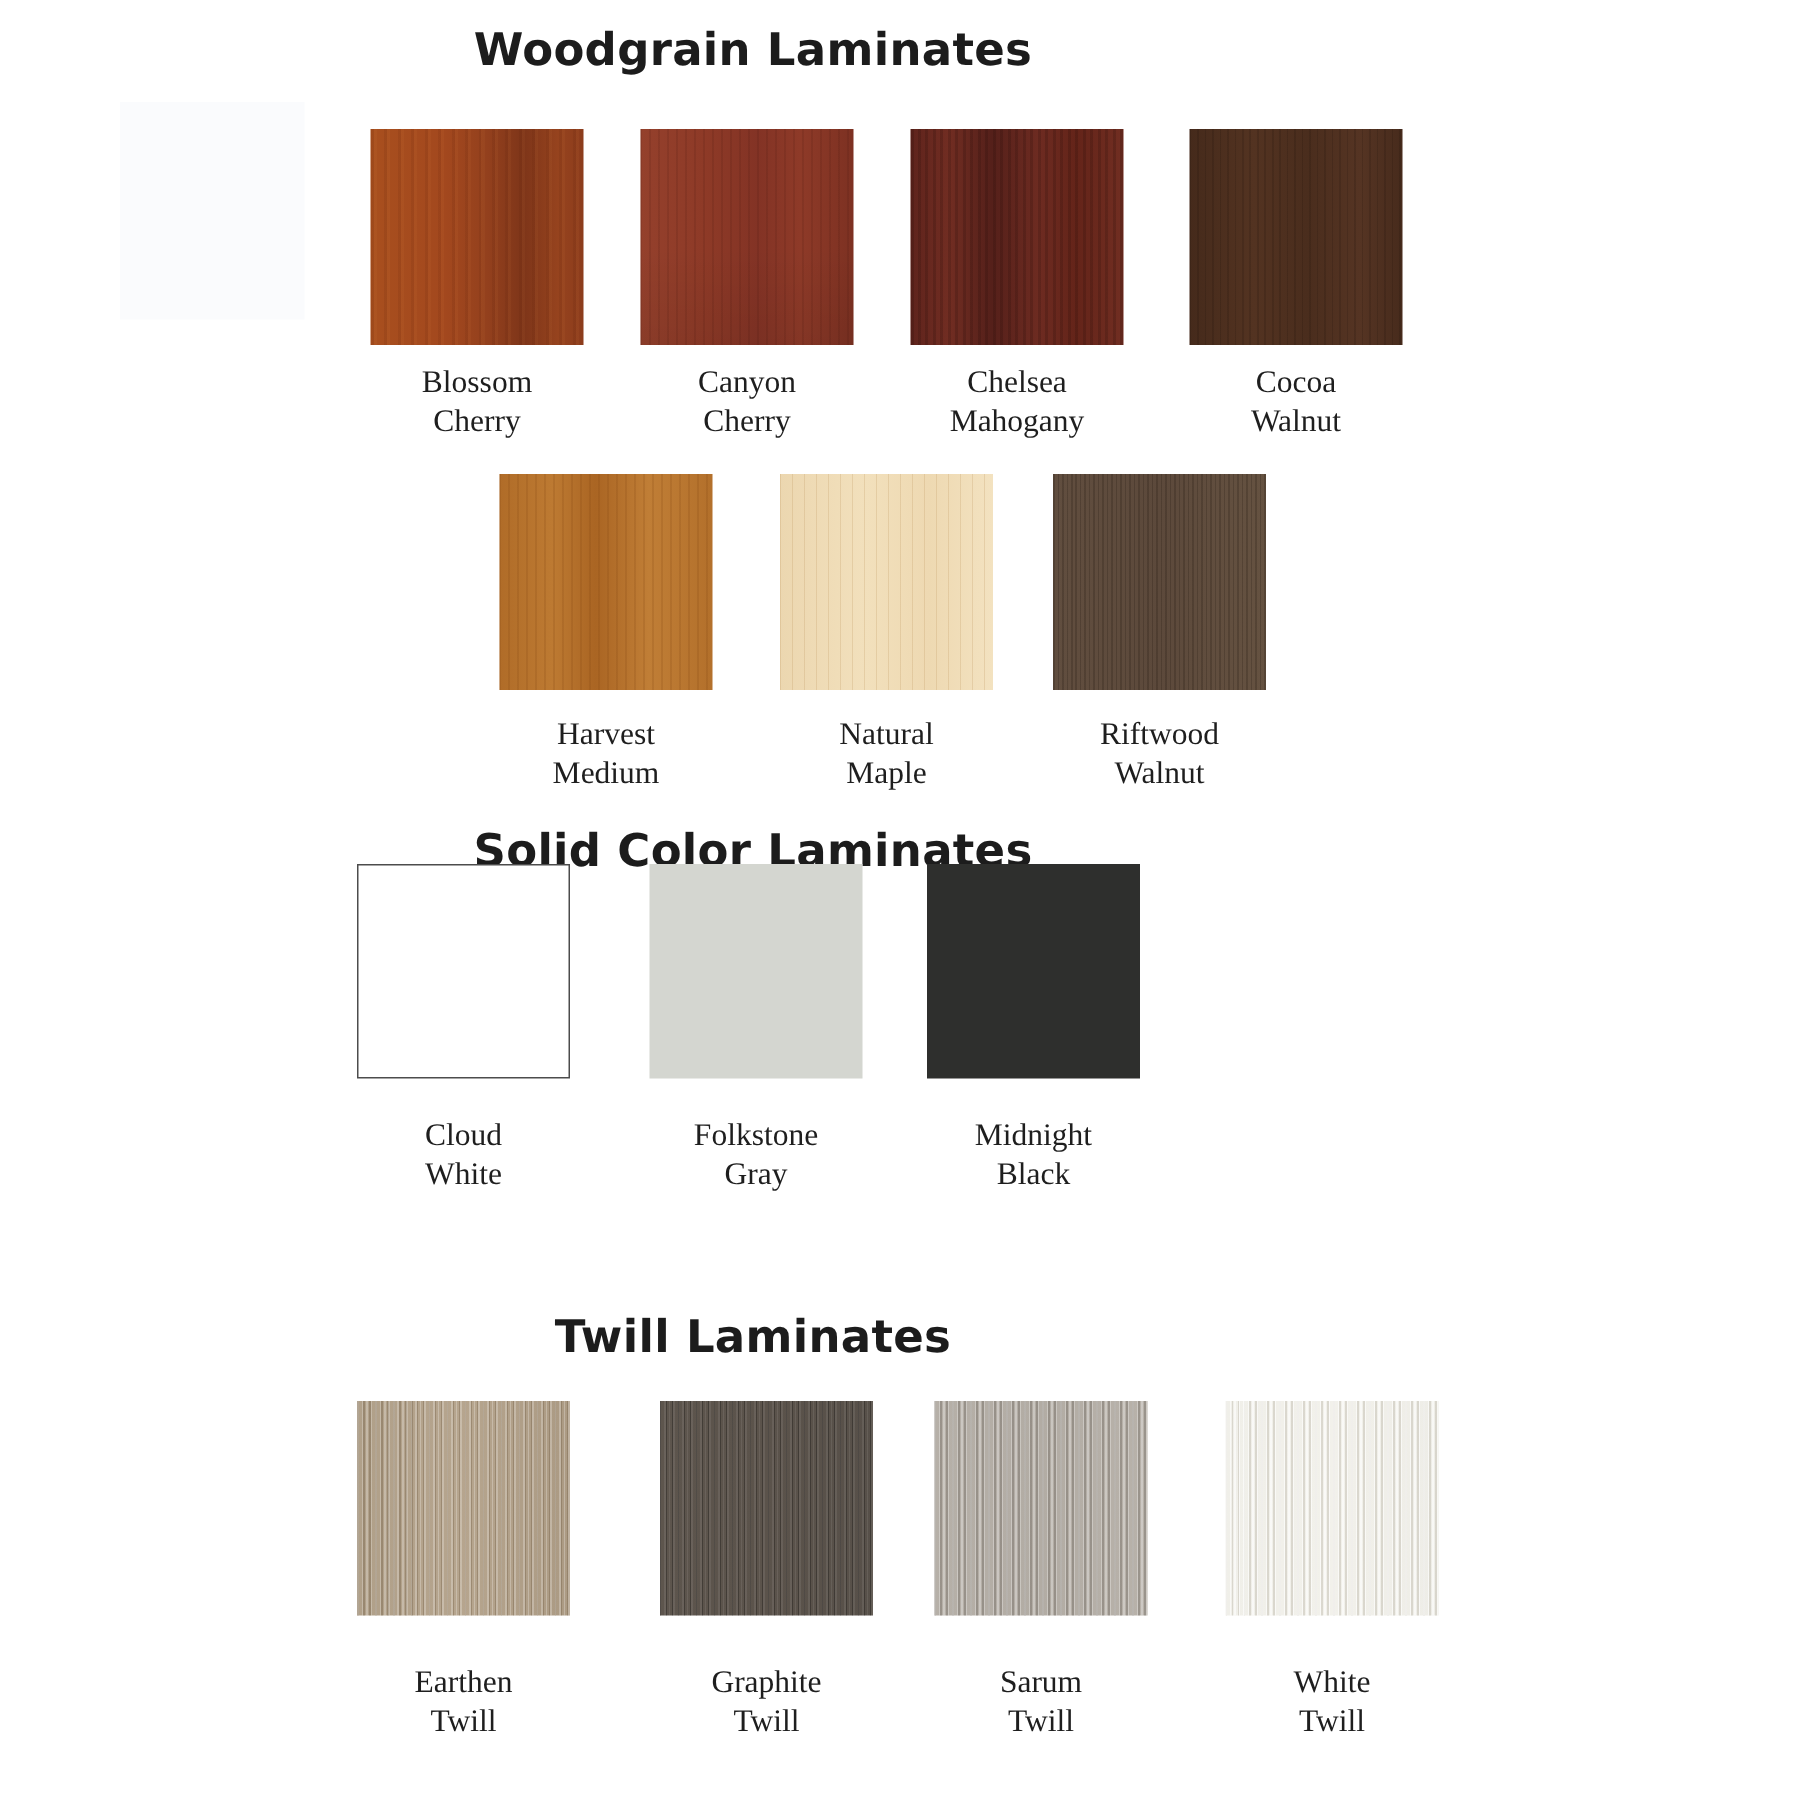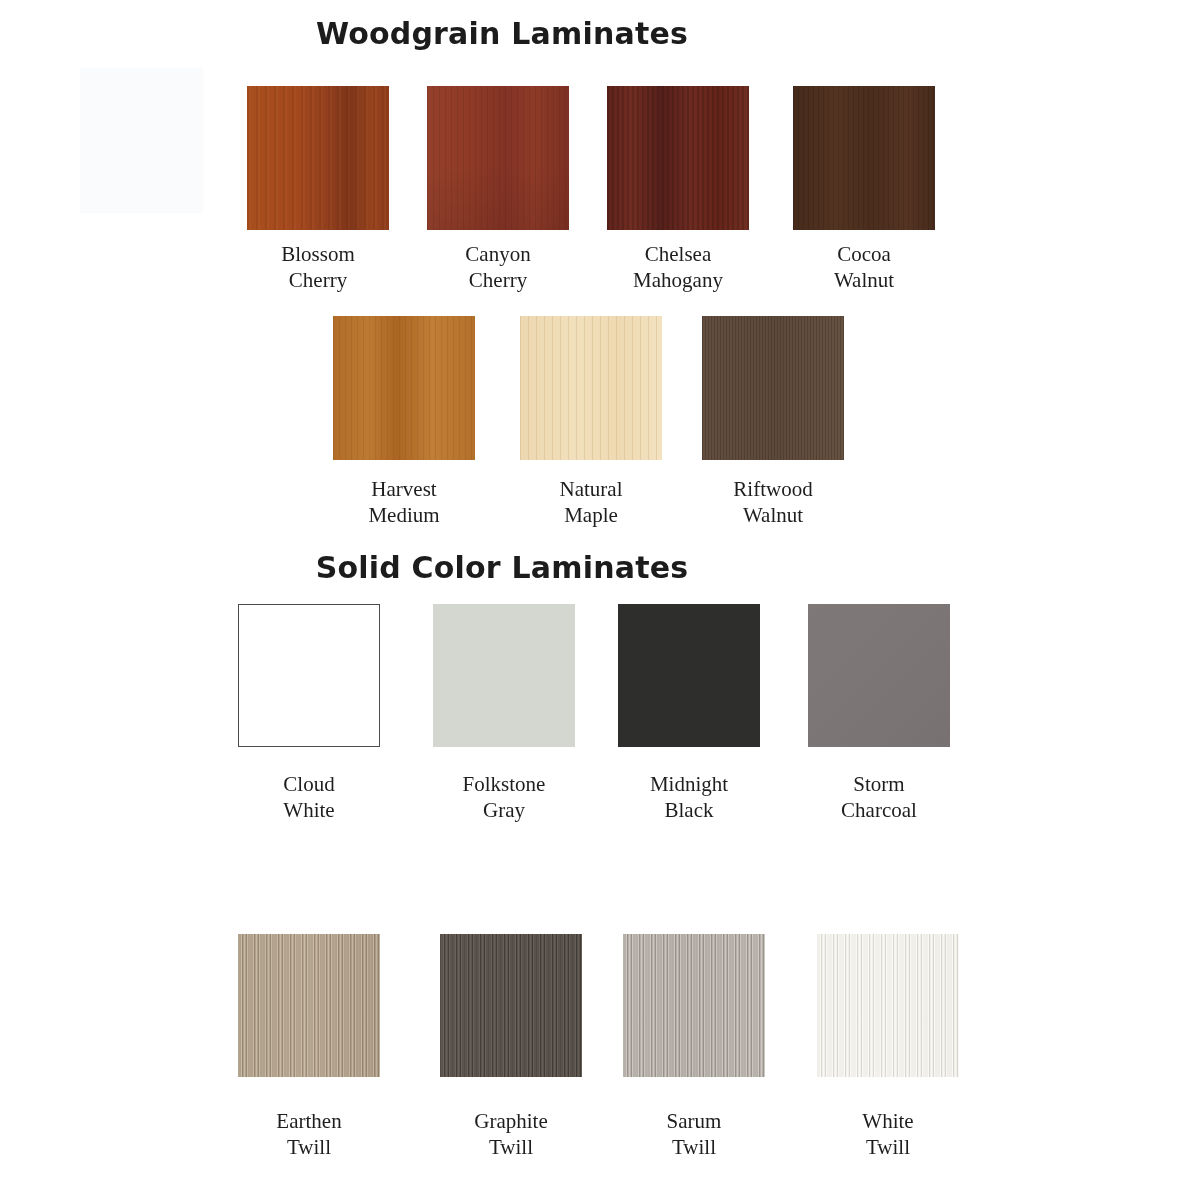--- a/index.html
+++ b/index.html
@@ -27,21 +27,21 @@
   .ghost{
     position:absolute;left:80px;top:68px;width:123px;height:145px;
     background:#fafbfd;
   }
 
   
   .cell{position:absolute;margin:0;padding:0;}
   .swatch{width:142px;height:144px;}
   .r1{top:86px;}
   .r2{top:316px;}
-  .r3{top:604px;}
+  .r3{top:576px;}
   .r4{top:934px;}
   .r3 .swatch,.r4 .swatch{height:143px;}
 
   .r1c1{left:247px}.r1c2{left:427px}.r1c3{left:607px}.r1c4{left:793px}
   .r2c1{left:333px}.r2c2{left:520px}.r2c3{left:702px}
   .r3c1{left:238px}.r3c2{left:433px}.r3c3{left:618px}.r3c4{left:808px}
   .r4c1{left:238px}.r4c2{left:440px}.r4c3{left:623px}.r4c4{left:817px}
 
   .label{
     position:absolute;left:71px;transform:translateX(-50%);
@@ -184,28 +184,22 @@
   </figure>
 
   <figure class="cell r3 r3c2">
     <div class="swatch tex-folkstone-gray"></div>
     <figcaption class="label">
       <span class="ln">Folkstone</span>
       <span class="ln">Gray</span>
     </figcaption>
   </figure>
 
-  <figure class="cell r3 r3c4">
-    <div class="swatch tex-storm-charcoal"></div>
-    <figcaption class="label">
-      <span class="ln">Storm</span>
-      <span class="ln">Charcoal</span>
-    </figcaption>
-  </figure>
-
+
+  <h2 class="section-title t3">Twill Laminates</h2>
 
   <figure class="cell r4 r4c1">
     <div class="swatch tex-earthen-twill"></div>
     <figcaption class="label">
       <span class="ln">Earthen</span>
       <span class="ln">Twill</span>
     </figcaption>
   </figure>
 
   <figure class="cell r4 r4c2">

